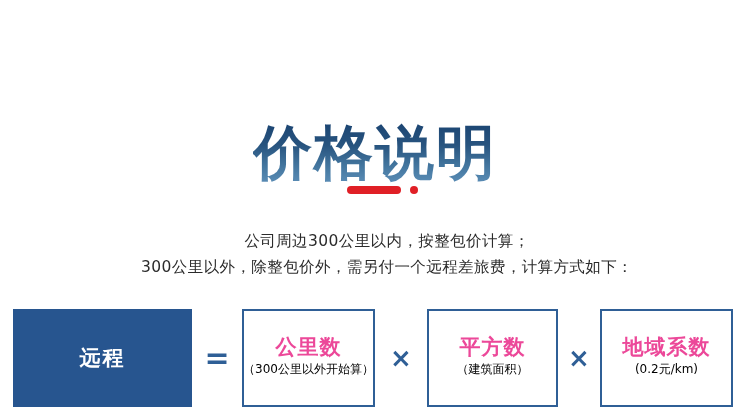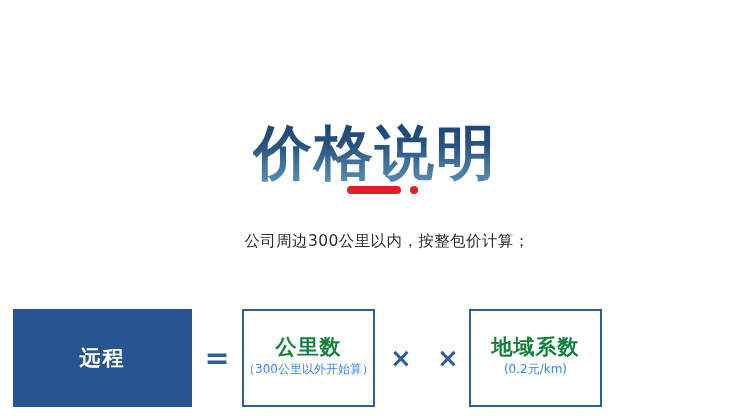--- a/index.html
+++ b/index.html
@@ -146,27 +146,27 @@
     box-sizing: border-box;
     padding-bottom: 4px;
   }
   .term-1 { width: 133px; }
   .term-2 { width: 131px; }
   .term-3 { width: 133px; }
 
   .term-title {
     font-size: 21px;
     font-weight: bold;
-    color: #15803d;
+    color: #ec4899;
     line-height: 26px;
     letter-spacing: 1px;
   }
   .term-sub {
     font-size: 12px;
-    color: #3b82f6;
+    color: #000000;
     line-height: 17px;
     margin-top: 1px;
     letter-spacing: 0px;
     white-space: nowrap;
   }
 </style>
 </head>
 <body>
 
 <div id="page">
@@ -175,37 +175,42 @@
     <h1 class="main-title">价格说明</h1>
   </div>
 
   <div class="divider">
     <span class="divider-bar"></span>
     <span class="divider-dot"></span>
   </div>
 
   <div class="desc">
     <span class="desc-line">公司周边300公里以内，按整包价计算；</span>
+    <span class="desc-line">300公里以外，除整包价外，需另付一个远程差旅费，计算方式如下：</span>
   </div>
 
   <div class="formula">
 
     <div class="fee-box">
       <span class="l1">远程</span>
     </div>
 
     <div class="op op-eq">=</div>
 
     <div class="term-box term-1">
       <span class="term-title">公里数</span>
       <span class="term-sub">（300公里以外开始算）</span>
     </div>
 
     <div class="op op-mul">×</div>
 
+    <div class="term-box term-2">
+      <span class="term-title">平方数</span>
+      <span class="term-sub">（建筑面积）</span>
+    </div>
 
     <div class="op op-mul op-mul-2">×</div>
 
     <div class="term-box term-3">
       <span class="term-title">地域系数</span>
       <span class="term-sub">(0.2元/km)</span>
     </div>
 
   </div>
 

